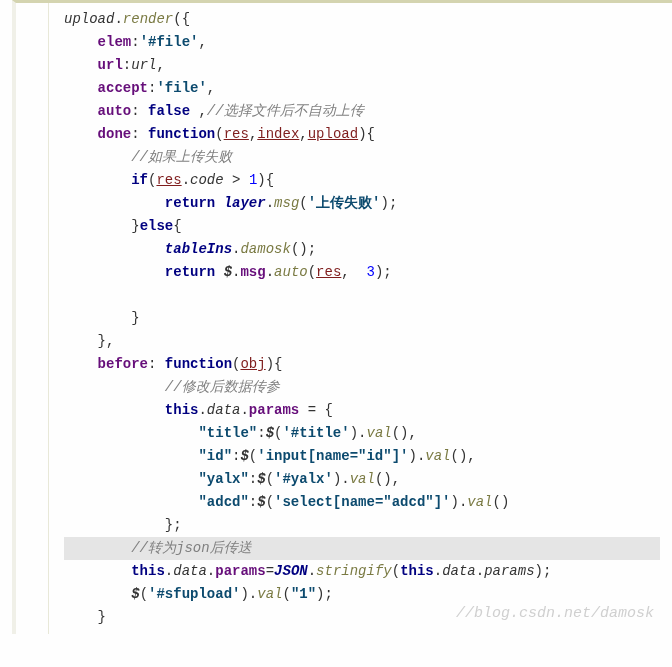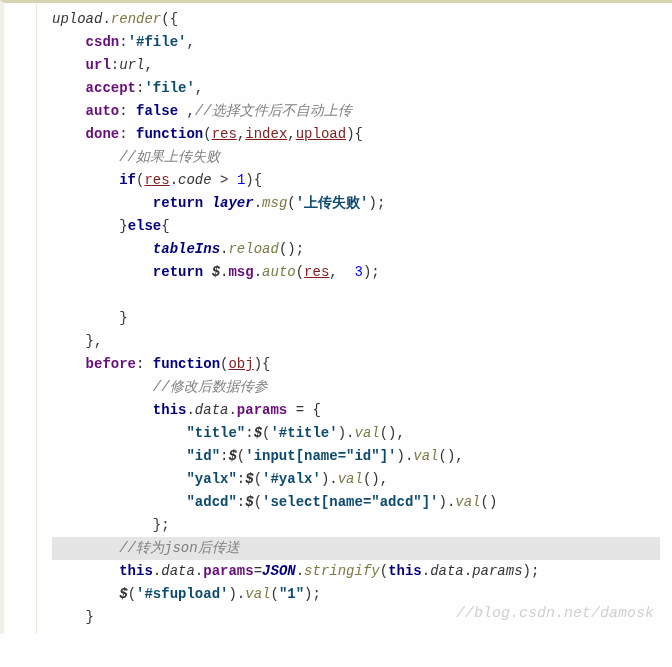--- a/index.html
+++ b/index.html
@@ -10,20 +10,21 @@
       line-height: 23px;
       background: #fefefe;
       color: #333;
     }
     .editor {
       padding: 5px 12px 5px 48px;
       position: relative;
       background: #fefefe;
       border-top: 3px solid #d4d4b0;
       border-left: 4px solid #f0f0e8;
+      margin-left: 12px;
     }
     .gutter {
       position: absolute;
       left: 0;
       top: 0;
       bottom: 0;
       width: 32px;
       background: #fefefe;
       border-right: 1px solid #e8e8d8;
     }
@@ -56,40 +57,40 @@
     }
   </style>
 </head>
 <body>
 
 <div class="editor">
   <div class="gutter"></div>
 
   <div class="line"><span class="ident">upload</span><span class="punct">.</span><span class="method">render</span><span class="punct">({</span></div>
 
-  <div class="line">    <span class="property">csdn</span><span class="punct">:</span><span class="string">'#file'</span><span class="punct">,</span></div>
+  <div class="line">    <span class="property">elem</span><span class="punct">:</span><span class="string">'#file'</span><span class="punct">,</span></div>
 
   <div class="line">    <span class="property">url</span><span class="punct">:</span><span class="ident">url</span><span class="punct">,</span></div>
 
   <div class="line">    <span class="property">accept</span><span class="punct">:</span><span class="string">'file'</span><span class="punct">,</span></div>
 
   <div class="line">    <span class="property">auto</span><span class="punct">: </span><span class="keyword">false</span><span class="punct"> ,</span><span class="comment">//选择文件后不自动上传</span></div>
 
 
   <div class="line">    <span class="property">done</span><span class="punct">: </span><span class="keyword">function</span><span class="punct">(</span><span class="param">res</span><span class="punct">,</span><span class="param">index</span><span class="punct">,</span><span class="param">upload</span><span class="punct">){</span></div>
 
   <div class="line">        <span class="comment">//如果上传失败</span></div>
 
   <div class="line">        <span class="keyword">if</span><span class="punct">(</span><span class="param">res</span><span class="punct">.</span><span class="ident">code</span><span class="punct"> &gt; </span><span class="number">1</span><span class="punct">){</span></div>
 
   <div class="line">            <span class="keyword">return</span> <span class="function-name">layer</span><span class="punct">.</span><span class="method">msg</span><span class="punct">(</span><span class="string">'上传失败'</span><span class="punct">);</span></div>
 
   <div class="line">        <span class="punct">}</span><span class="keyword">else</span><span class="punct">{</span></div>
 
-  <div class="line">            <span class="function-name">tableIns</span><span class="punct">.</span><span class="method">reload</span><span class="punct">();</span></div>
+  <div class="line">            <span class="function-name">tableIns</span><span class="punct">.</span><span class="method">damosk</span><span class="punct">();</span></div>
 
   <div class="line">            <span class="keyword">return</span> <span class="global">$</span><span class="punct">.</span><span class="property">msg</span><span class="punct">.</span><span class="method">auto</span><span class="punct">(</span><span class="param">res</span><span class="punct">,  </span><span class="number">3</span><span class="punct">);</span></div>
 
   <div class="line"> </div>
 
   <div class="line">        <span class="punct">}</span></div>
 
   <div class="line">    <span class="punct">},</span></div>
 
   <div class="line">    <span class="property">before</span><span class="punct">: </span><span class="keyword">function</span><span class="punct">(</span><span class="param">obj</span><span class="punct">){</span></div>

